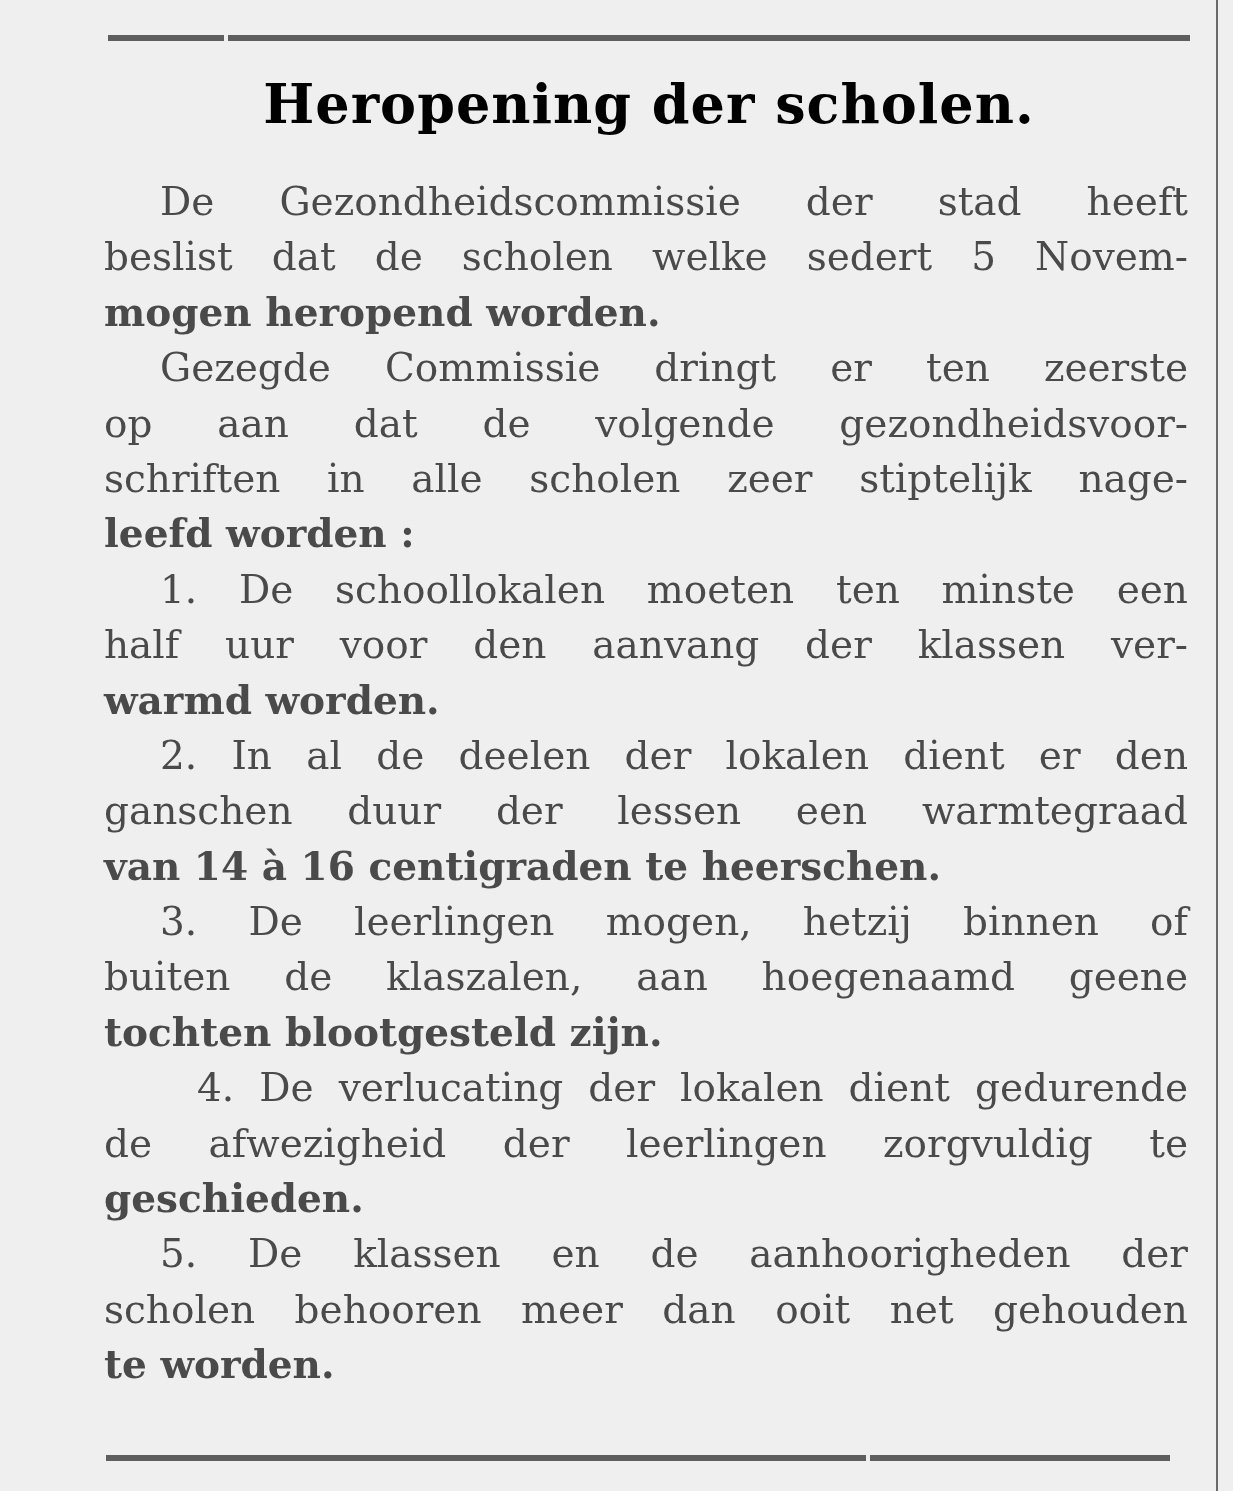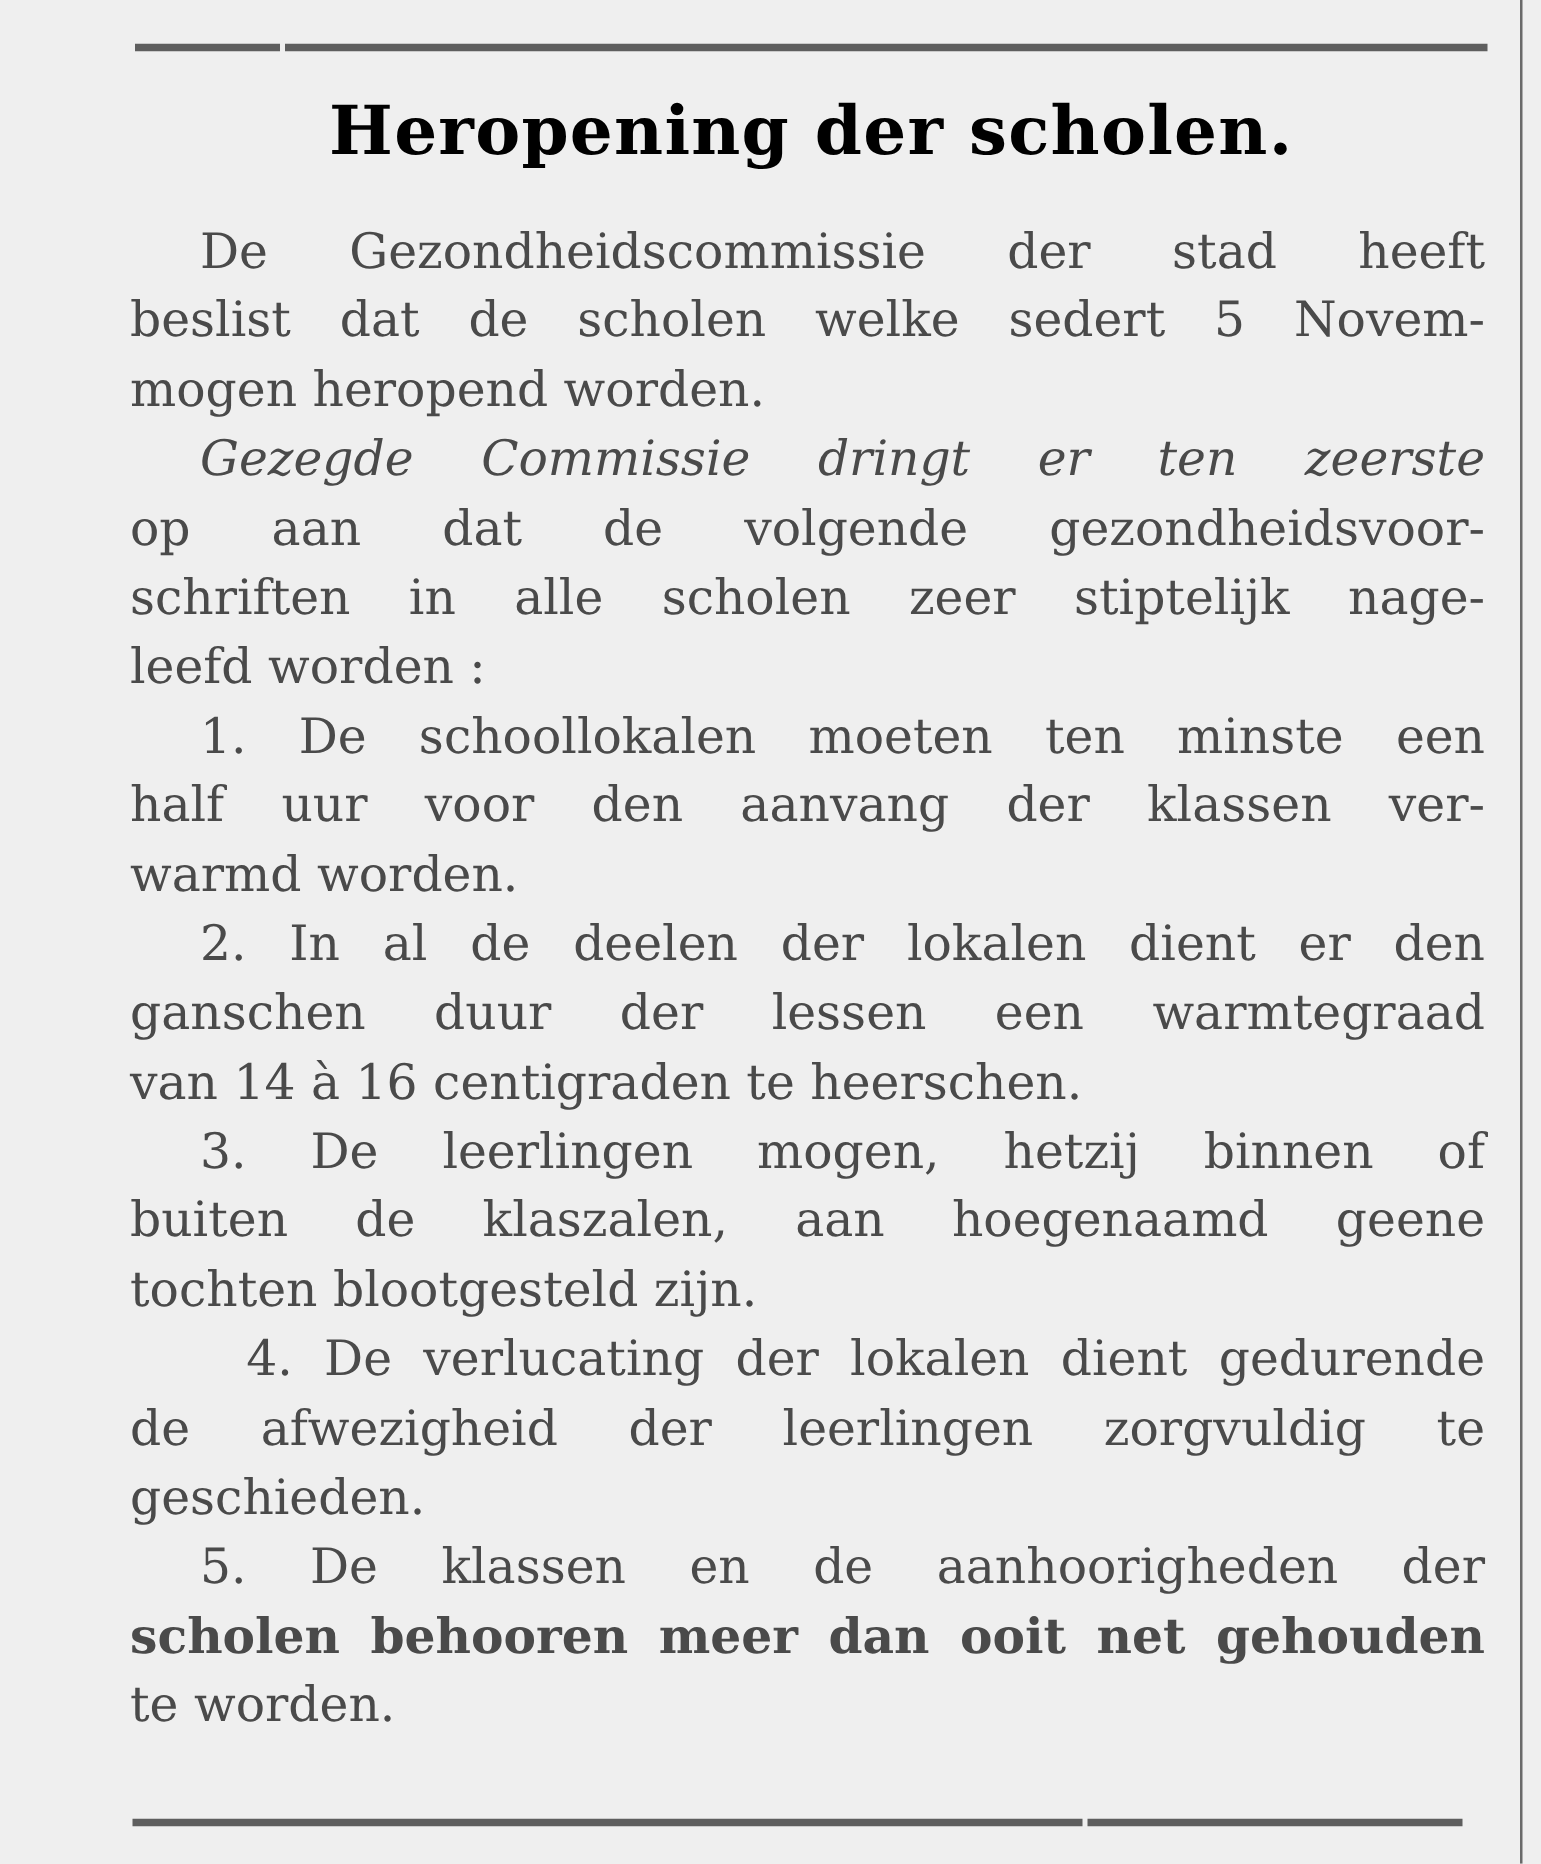--- a/index.html
+++ b/index.html
@@ -62,21 +62,21 @@
       line-height: 55.4px;
       font-size: 39px;
       text-align: justify;
       text-align-last: justify;
       white-space: nowrap;
       display: flex;
       justify-content: space-between;
     }
     .line span { display: inline-block; }
     .line.indent { padding-left: 56px; }
-    .line.last { justify-content: flex-start; }
+    .line.last { justify-content: flex-start; font-weight: bold; }
     .line.last span { margin-right: 18px; }
   </style>
 </head>
 <body>
 
 <div class="page">
   <div class="right-rule"></div>
 
   <div class="rule top a"></div>
   <div class="rule top b"></div>
@@ -92,21 +92,21 @@
       <div class="line">
           <span style="width:100%;text-align:justify;text-align-last:justify;">beslist dat de scholen welke sedert 5 Novem-</span>
         </div>
       <div class="line last">
           <span>mogen heropend worden.</span>
         </div>
     </div>
 
     <div>
       <div class="line indent">
-          <span style="width:100%;text-align:justify;text-align-last:justify;font-style:italic;">Gezegde Commissie dringt er ten zeerste</span>
+          <span style="width:100%;text-align:justify;text-align-last:justify;">Gezegde Commissie dringt er ten zeerste</span>
         </div>
       <div class="line">
           <span style="width:100%;text-align:justify;text-align-last:justify;">op aan dat de volgende gezondheidsvoor-</span>
         </div>
       <div class="line">
           <span style="width:100%;text-align:justify;text-align-last:justify;">schriften in alle scholen zeer stiptelijk nage-</span>
         </div>
       <div class="line last">
           <span>leefd worden :</span>
         </div>
@@ -158,21 +158,21 @@
       <div class="line last">
           <span>geschieden.</span>
         </div>
     </div>
 
     <div>
       <div class="line indent">
           <span style="width:100%;text-align:justify;text-align-last:justify;">5. De klassen en de aanhoorigheden der</span>
         </div>
       <div class="line">
-          <span style="width:100%;text-align:justify;text-align-last:justify;font-weight:bold;">scholen behooren meer dan ooit net gehouden</span>
+          <span style="width:100%;text-align:justify;text-align-last:justify;">scholen behooren meer dan ooit net gehouden</span>
         </div>
       <div class="line last">
           <span>te worden.</span>
         </div>
     </div>
   </div>
 
   <div class="rule bottom a"></div>
   <div class="rule bottom b"></div>
 </div>

